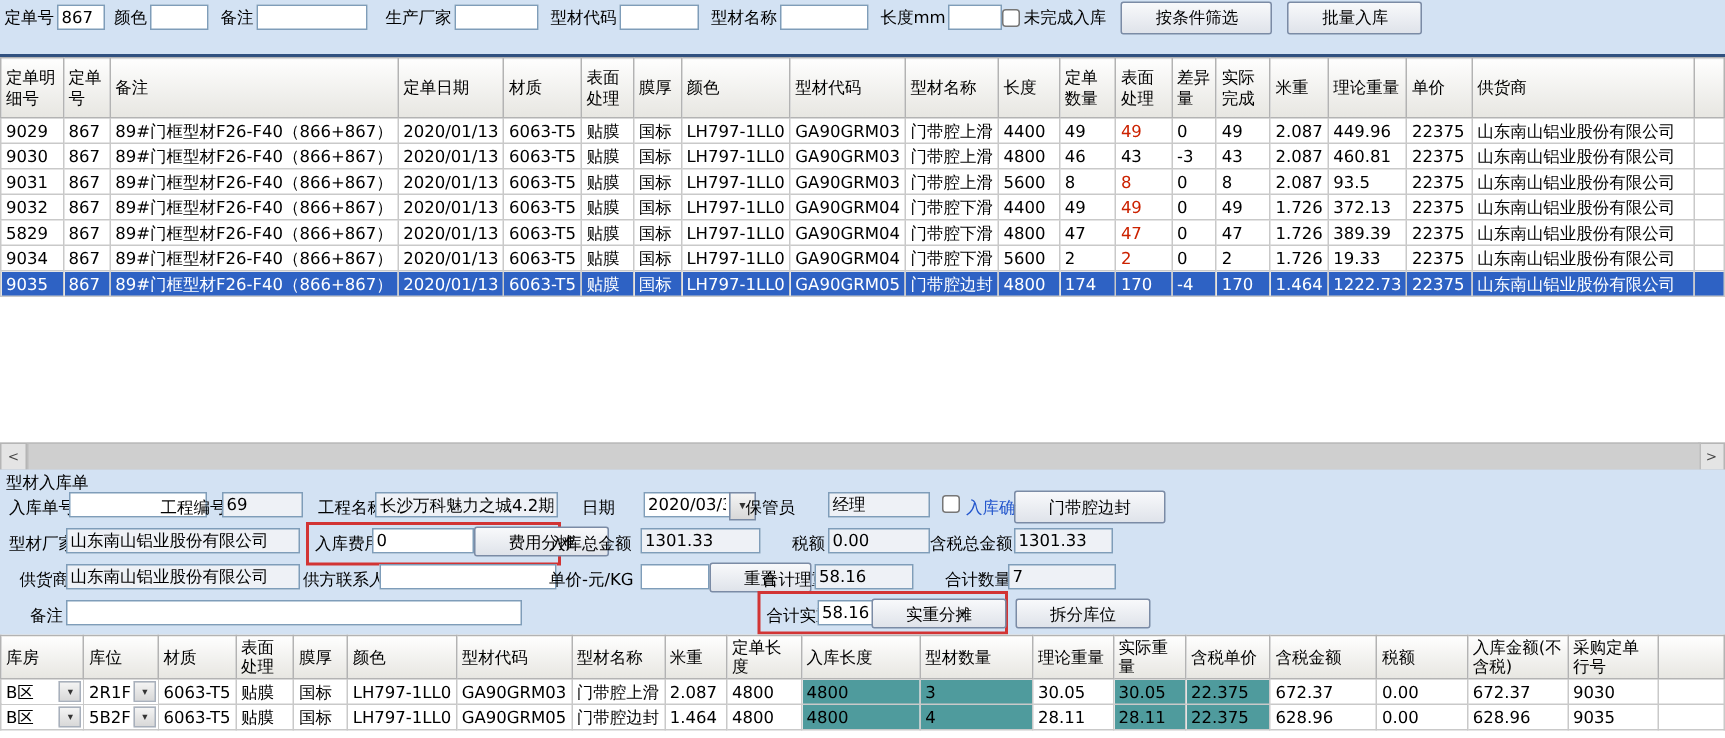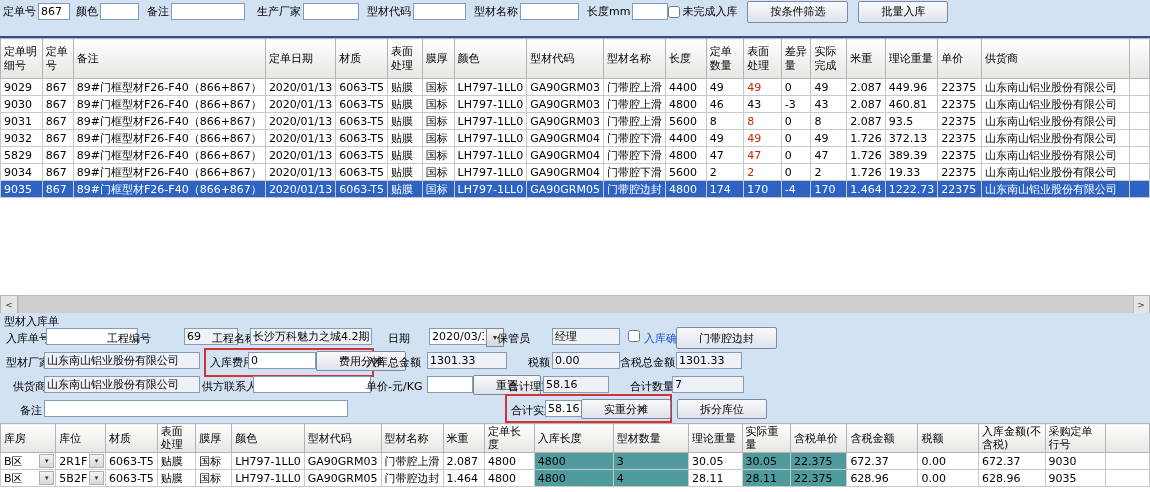--- a/index.html
+++ b/index.html
@@ -312,21 +312,21 @@
     </div>
   <div class="sb-btn">&gt;</div>
 </div>
 
 <div class="inbound">
   <div class="af section-title">型材入库单</div>
 
   <span class="af lbl" style="left:6px;top:18px">入库单号</span>
   <input class="af txt" style="left: 46px; top: 15px; width: 86px;" value="">
   <span class="af lbl" style="left:107px;top:18px">工程编号</span>
-  <input class="af txt ro" style="left: 148px; top: 15px; width: 48px; margin-left: 36px;" value="69">
+  <input class="af txt ro" style="left: 148px; top: 15px; width: 48px;" value="69">
   <span class="af lbl" style="left:212px;top:18px">工程名称</span>
   <input class="af txt ro" style="left: 250px; top: 15px; width: 116px;" value="长沙万科魅力之城4.2期">
   <span class="af lbl" style="left:388px;top:18px">日期</span>
   <input class="af txt" style="left: 429px; top: 15px; width: 52px;" value="2020/03/31">
   <button class="af dd" style="left:486px;top:15px">▼</button>
   <span class="af lbl" style="left:497px;top:18px">保管员</span>
   <input class="af txt ro" style="left: 552px; top: 15px; width: 62px;" value="经理">
   <input type="checkbox" class="af chkbox" style="left: 628px; top: 17px;">
   <span class="af lbl blue" style="left:644px;top:18px">入库确认</span>
   <button class="af btn" style="left:676px;top:14px">门带腔边封</button>

